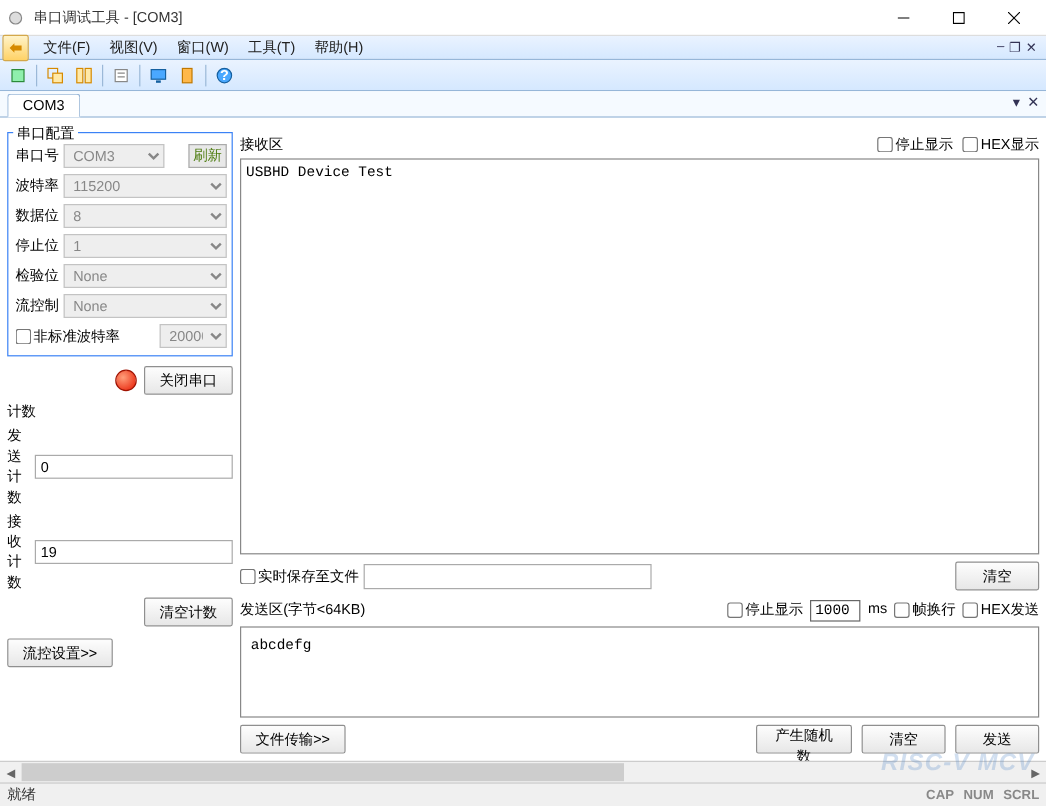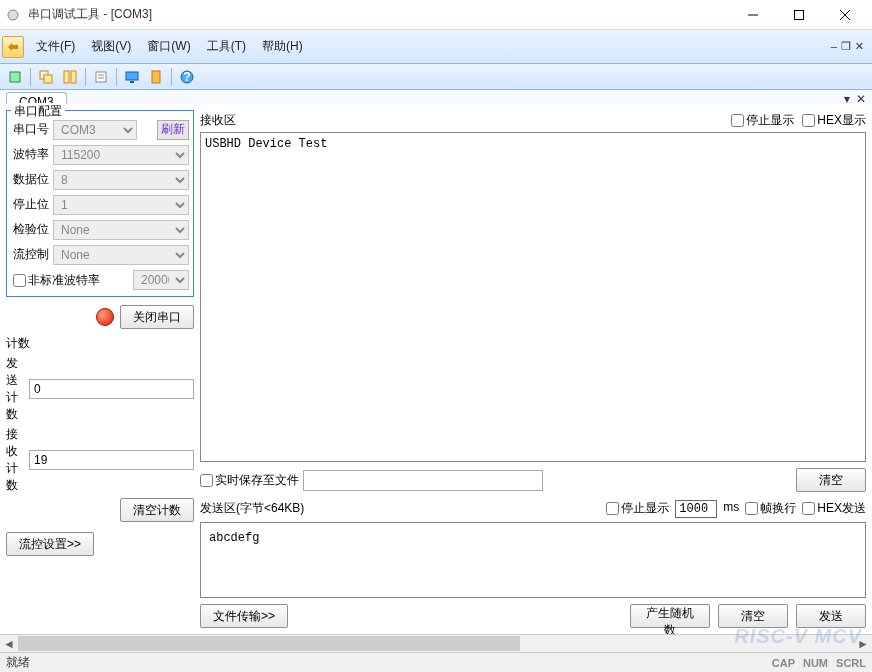--- a/index.html
+++ b/index.html
@@ -3,40 +3,40 @@
 <meta charset="utf-8">
 <style>
 * { box-sizing: border-box; margin: 0; padding: 0; font-family: "Microsoft YaHei", "SimSun", sans-serif; font-size: 12px; }
 body { background: #fff; width: 872px; height: 672px; overflow: hidden; position: relative; }
 .titlebar { height: 30px; background: #fff; border-bottom: 1px solid #ddd; display: flex; align-items: center; padding: 0 4px; }
 .titlebar .app-icon { width: 18px; height: 18px; margin-right: 6px; display: flex; align-items: center; justify-content: center; }
 .titlebar .title { flex: 1; font-size: 12px; color: #333; }
 .titlebar .win-controls { display: flex; }
 .titlebar .win-btn { width: 46px; height: 30px; display: flex; align-items: center; justify-content: center; cursor: pointer; }
 .titlebar .win-btn svg { stroke: #000; stroke-width: 1; fill: none; }
-.menubar { height: 34px; background: linear-gradient(to bottom, #eaf3ff, #d5e8ff); border-bottom: 1px solid #96b6d8; display: flex; align-items: center; padding: 0 2px; }
+.menubar { height: 20px; background: linear-gradient(to bottom, #eaf3ff, #d5e8ff); border-bottom: 1px solid #96b6d8; display: flex; align-items: center; padding: 0 2px; }
 .menubar .mdi-icon { width: 22px; height: 22px; background: linear-gradient(to bottom, #fff3c9, #ffd266); border: 1px solid #d4a84a; border-radius: 2px; margin-right: 4px; display: flex; align-items: center; justify-content: center; }
 .menubar .menu-item { padding: 4px 8px; cursor: pointer; color: #222; }
 .menubar .mdi-right { margin-left: auto; display: flex; gap: 4px; padding-right: 6px; }
 .menubar .mdi-right span { cursor: pointer; font-size: 11px; color: #335; }
 .toolbar { height: 26px; background: linear-gradient(to bottom, #eaf3ff, #d5e8ff); border-bottom: 1px solid #96b6d8; display: flex; align-items: center; padding: 0 4px; gap: 2px; }
 .toolbar .tbtn { width: 22px; height: 22px; border: 1px solid transparent; border-radius: 2px; cursor: pointer; display: flex; align-items: center; justify-content: center; }
 .toolbar .sep { width: 1px; height: 18px; background: #9bb8d8; margin: 0 2px; }
 .tabs-bar { height: 22px; background: #f5faff; border-bottom: 1px solid #9bb8d8; display: flex; align-items: flex-end; padding-left: 6px; position: relative; }
 .tab { height: 20px; padding: 2px 12px 0 12px; background: #fff; border: 1px solid #9bb8d8; border-bottom: 1px solid #fff; border-radius: 3px 3px 0 0; font-size: 12px; cursor: pointer; margin-bottom: -1px; }
 .tabs-right { position: absolute; right: 6px; top: 2px; display: flex; gap: 6px; color: #335; font-size: 11px; }
 .tabs-right span { cursor: pointer; }
 .content { position: absolute; top: 104px; left: 0; right: 0; bottom: 38px; display: flex; padding: 6px; gap: 6px; background: #fff; }
 .left-panel { width: 188px; }
 .fieldset { border: 1px solid #3b82f6; padding: 4px 4px 6px 6px; margin-bottom: 6px; position: relative; }
 .fieldset .legend { position: absolute; top: -8px; left: 4px; background: #fff; padding: 0 3px; font-size: 12px; }
 .cfg-row { display: flex; align-items: center; margin-top: 4px; height: 21px; }
 .cfg-row label { width: 40px; font-size: 12px; }
 .cfg-row select, .cfg-row .combo { flex: 1; height: 20px; background: #e8e8e8; border: 1px solid #aaa; font-size: 12px; padding: 0 3px; color: #555; }
-.cfg-row .refresh-btn { width: 32px; height: 20px; margin-left: 20px; background: #e8e8e8; border: 1px solid #aaa; font-size: 12px; cursor: pointer; color: #6d28d9; }
+.cfg-row .refresh-btn { width: 32px; height: 20px; margin-left: 20px; background: #e8e8e8; border: 1px solid #aaa; font-size: 12px; cursor: pointer; color: #4d7c0f; }
 .cfg-chk-row { display: flex; align-items: center; margin-top: 5px; }
 .cfg-chk-row input[type=checkbox] { margin-right: 2px; }
 .cfg-chk-row label { font-size: 12px; flex: 1; }
 .cfg-chk-row .combo { width: 56px; height: 20px; background: #e8e8e8; border: 1px solid #aaa; font-size: 12px; padding: 0 3px; color: #555; }
 .port-ctrl { display: flex; align-items: center; gap: 6px; margin-top: 8px; justify-content: flex-end; }
 .red-dot { width: 18px; height: 18px; border-radius: 50%; background: radial-gradient(circle at 35% 35%, #ff9e7a, #e61800); border: 1px solid #a01200; }
 .btn { height: 24px; padding: 0 12px; background: linear-gradient(to bottom,#fdfdfd,#e7e7e7); border: 1px solid #8f8f8f; border-radius: 2px; cursor: pointer; font-size: 12px; }
 .count-sec label.sec-title { font-size: 12px; display: block; margin-top: 6px; }
 .count-row { display: flex; align-items: center; margin-top: 3px; }
 .count-row label { width: 52px; font-size: 12px; }

